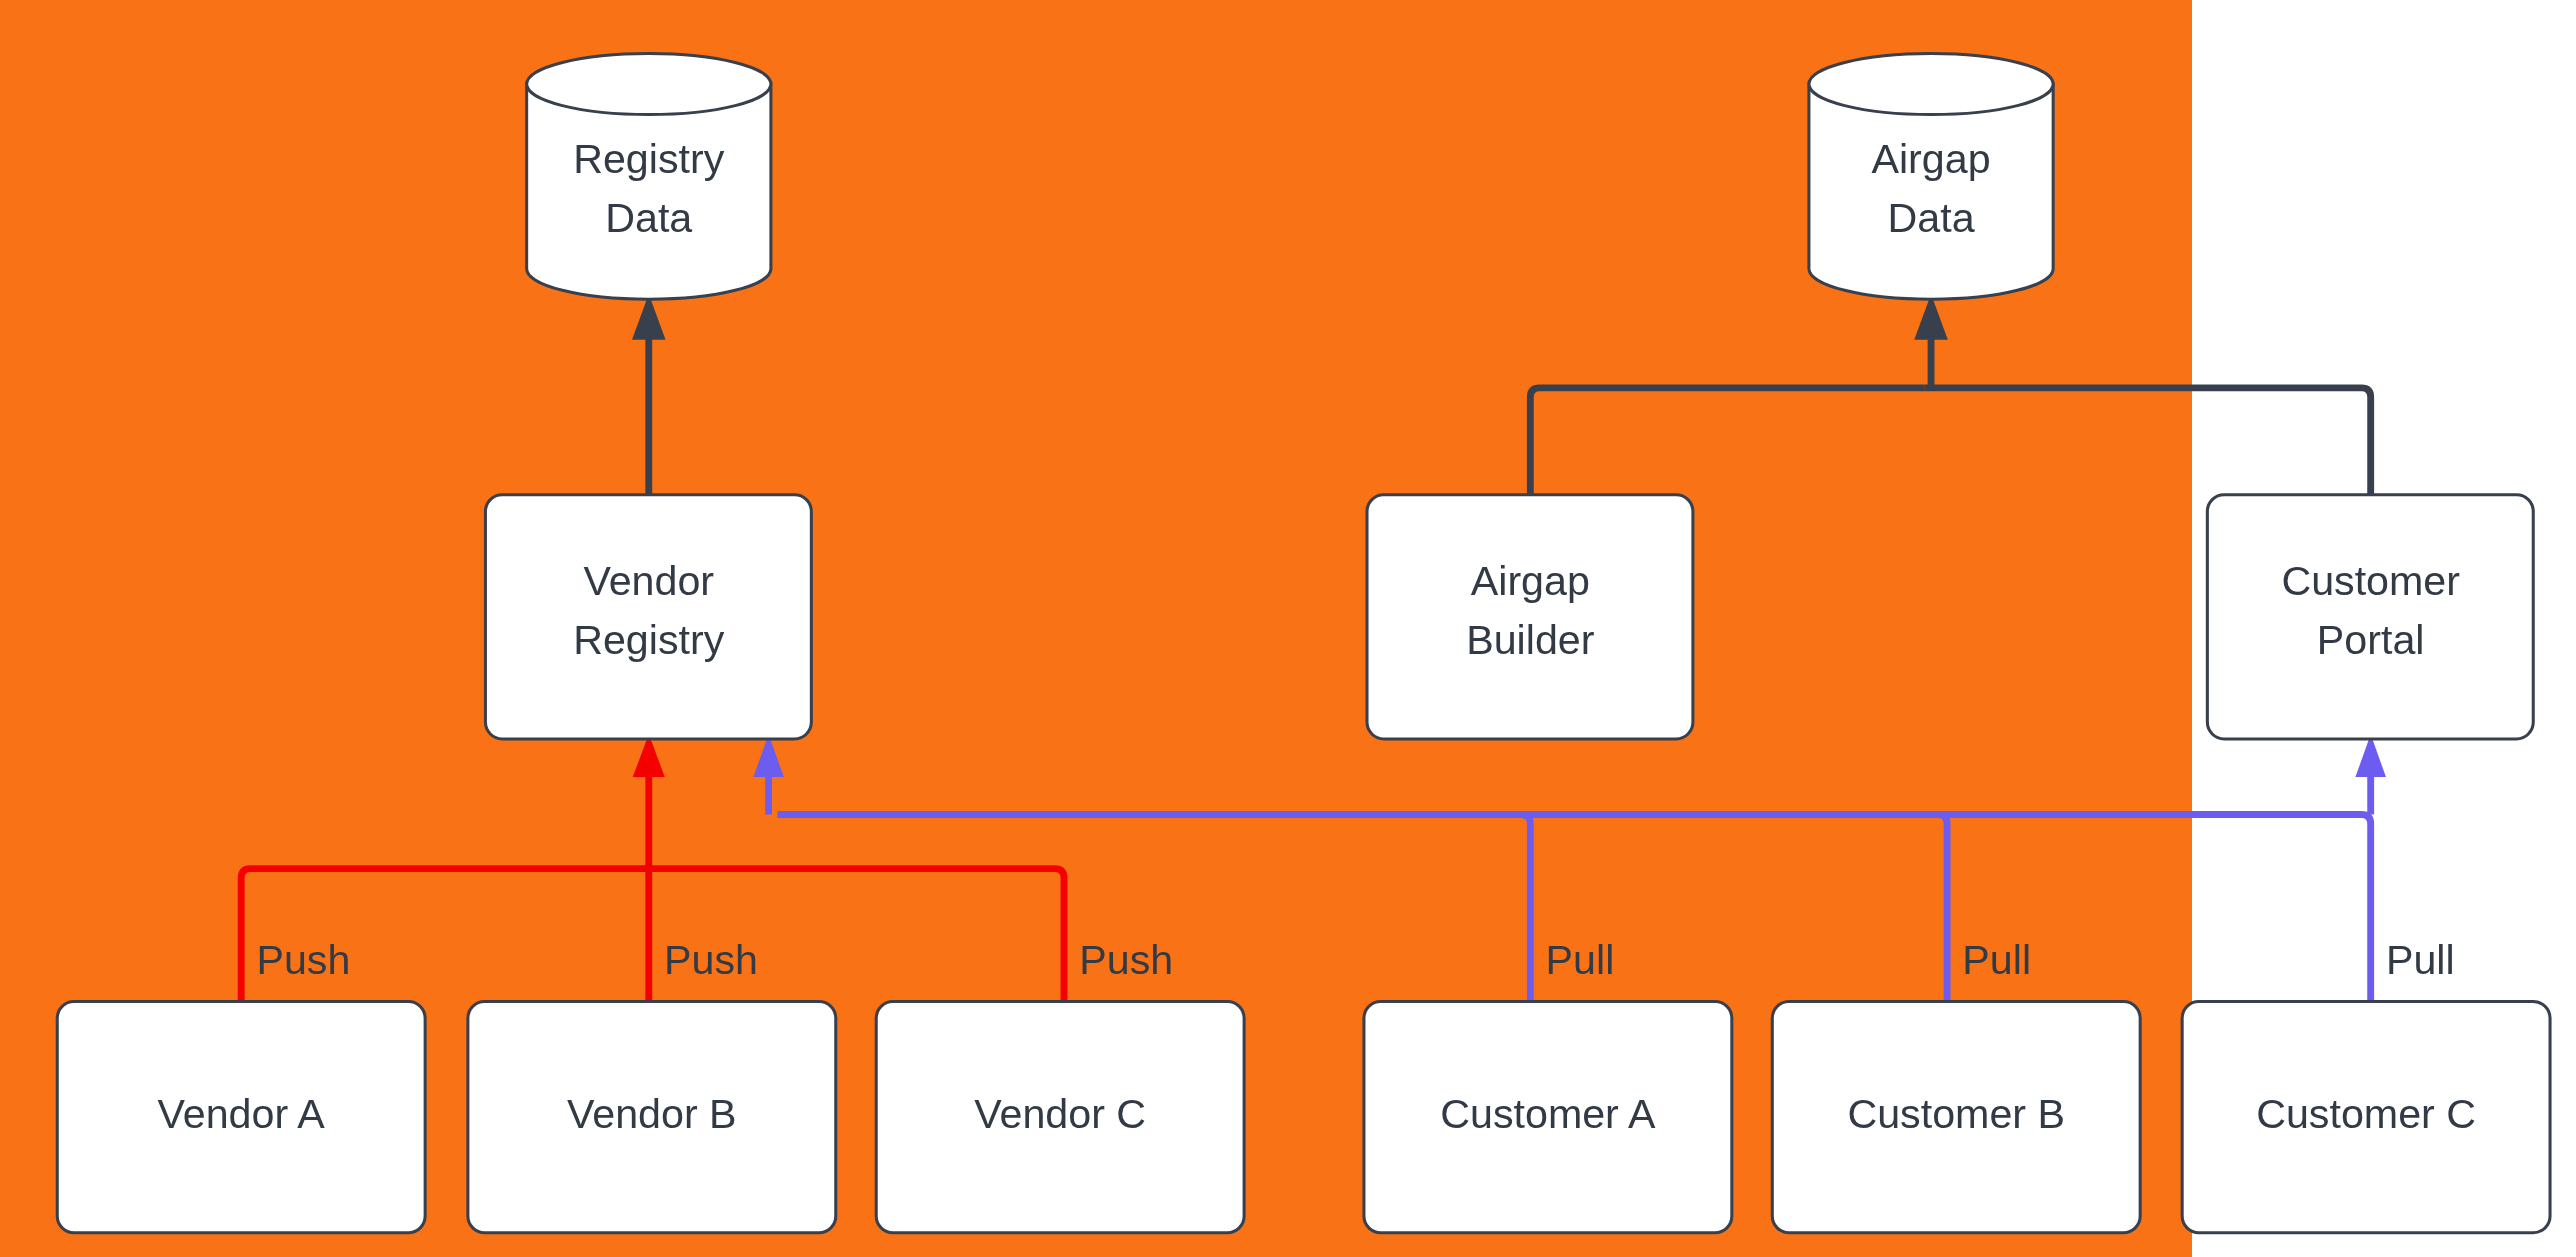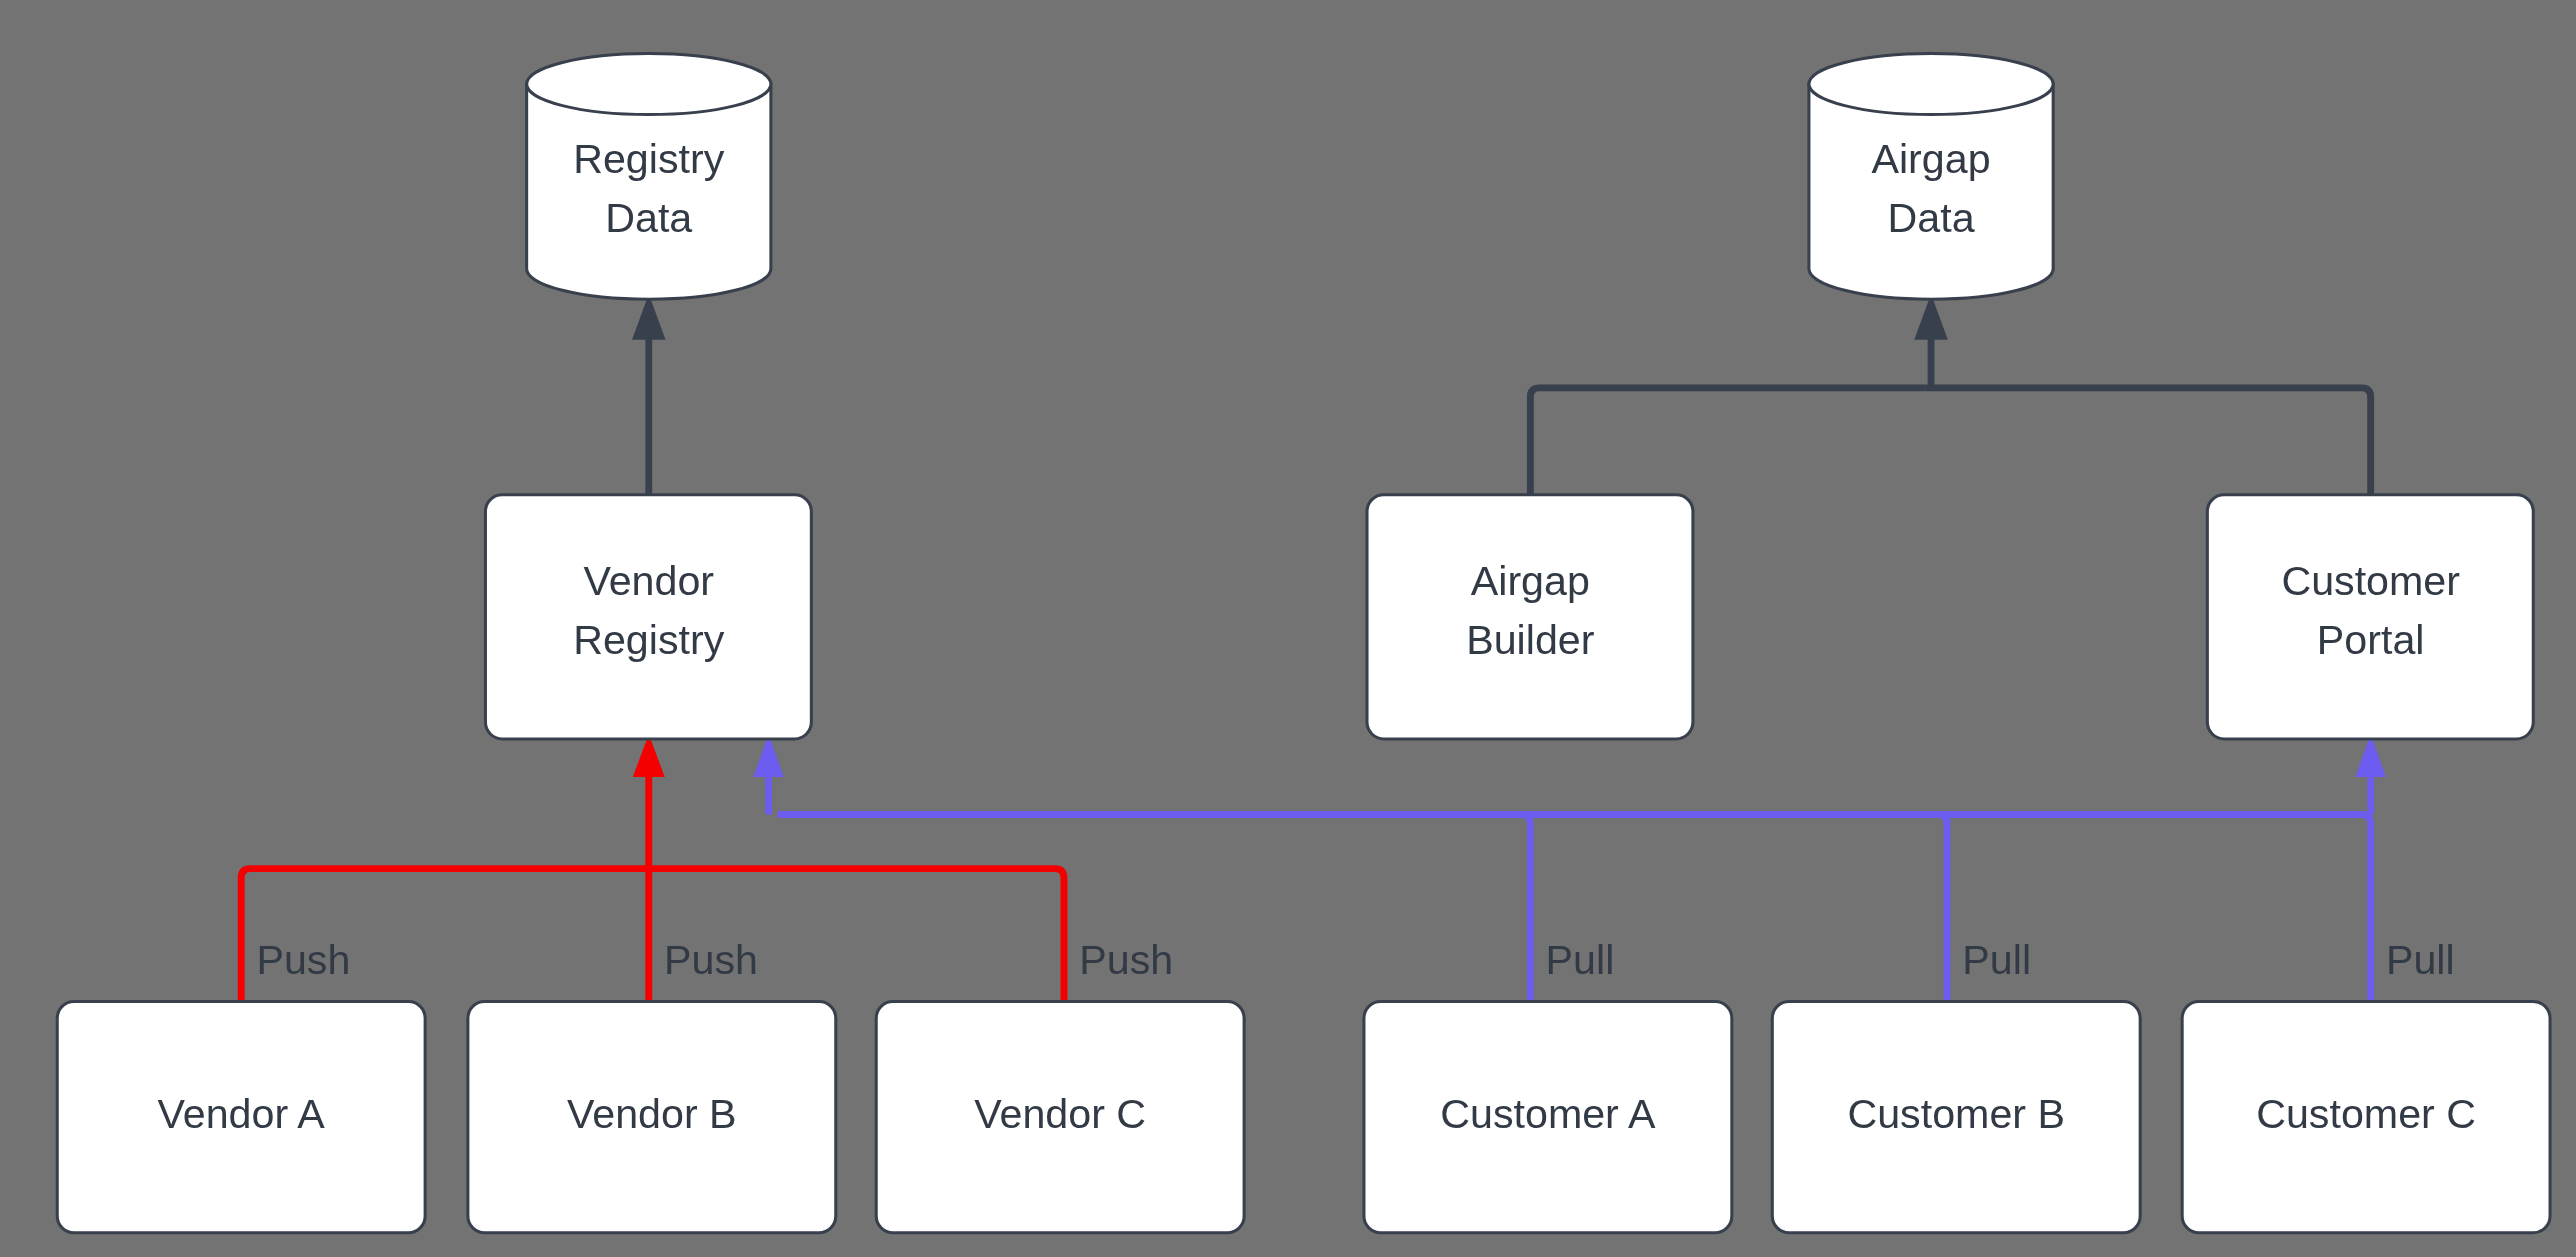--- a/index.html
+++ b/index.html
@@ -9,23 +9,23 @@
     background: #ffffff;
   }
   body {
     width: 2576px;
     height: 1258px;
     font-family: "Liberation Sans", sans-serif;
     overflow: hidden;
   }
   #diagram-root {
     position: relative;
-    width: 2576px;
+    width: 2192px;
     height: 1258px;
-    background: #737373;
+    background: #f97316;
   }
   svg#flow-svg {
     display: block;
     width: 2576px;
     height: 1258px;
   }
   .node-shape {
     fill: #ffffff;
     stroke: #38404d;
     stroke-width: 4;

